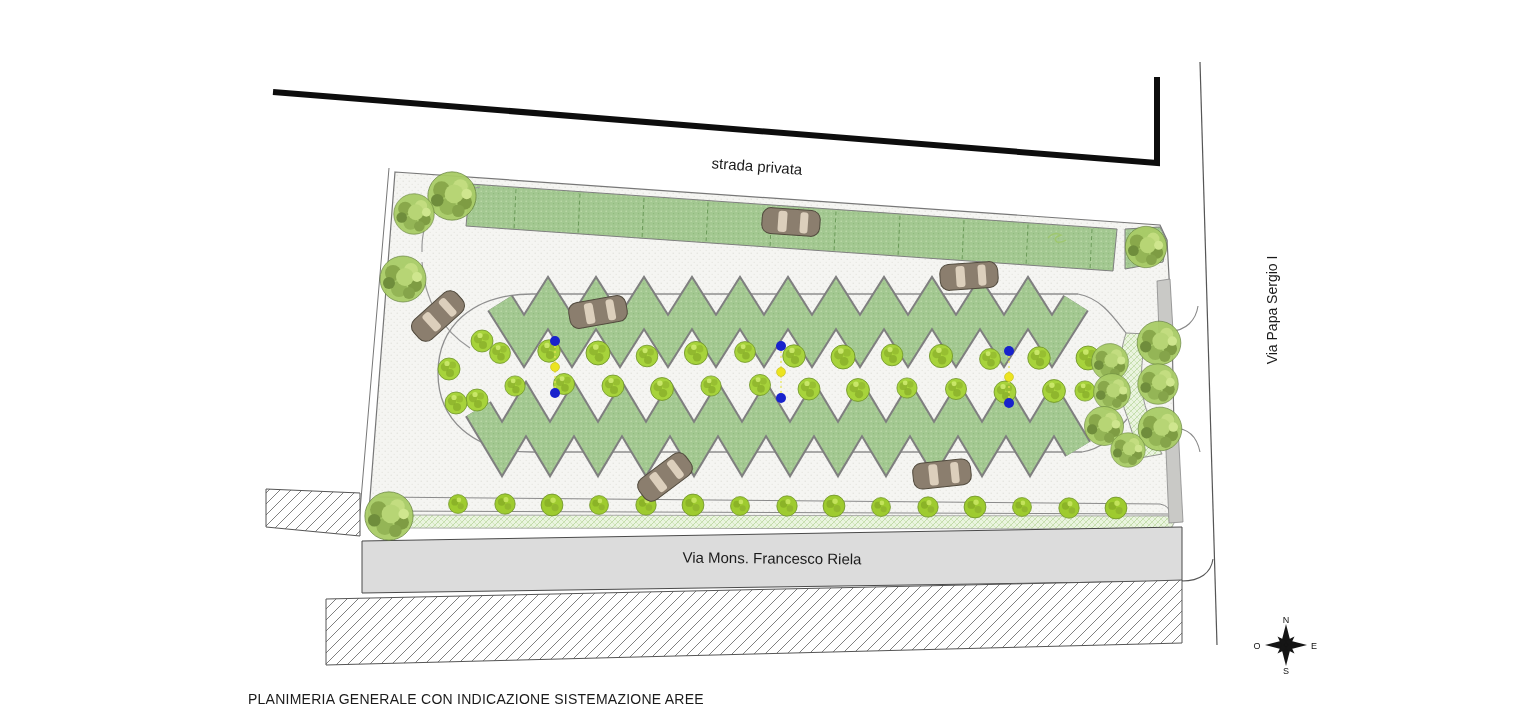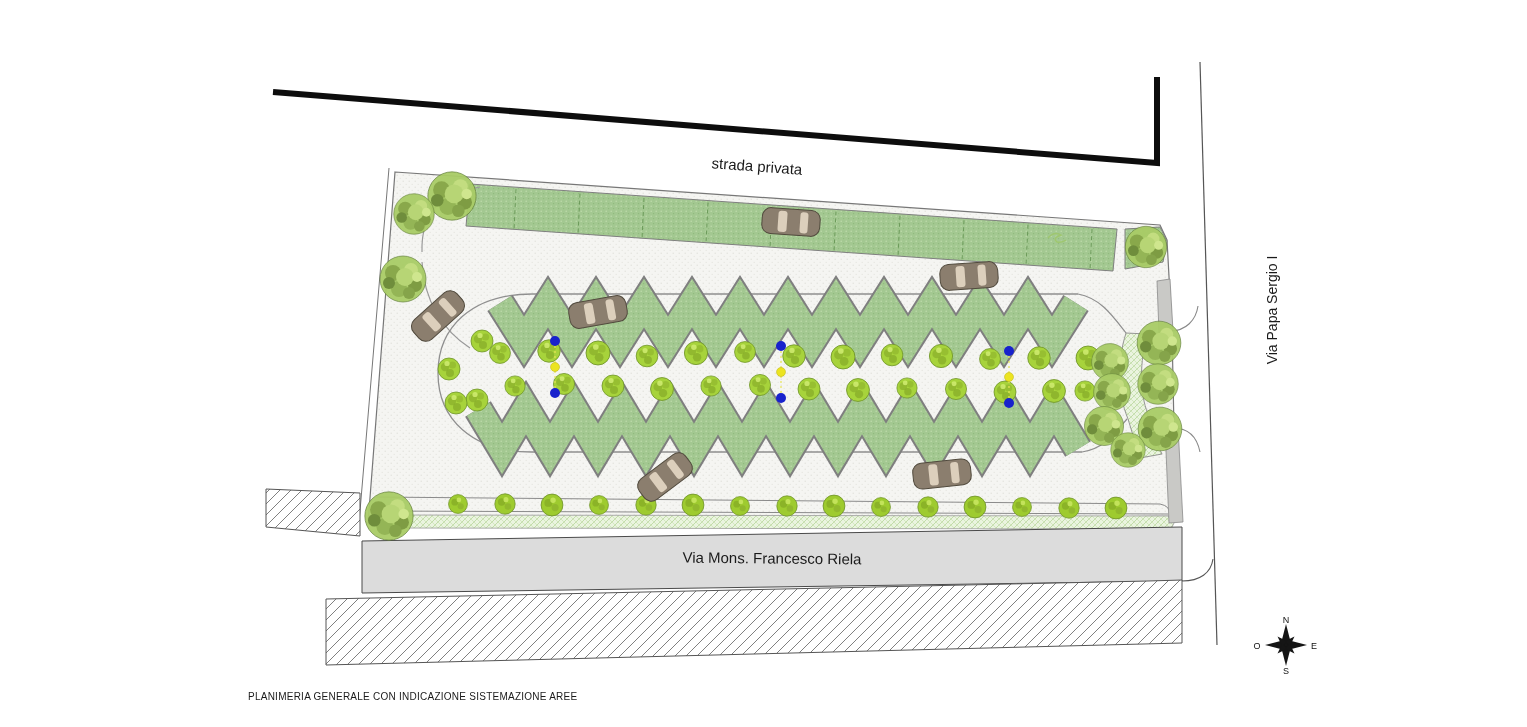--- a/index.html
+++ b/index.html
@@ -3,21 +3,21 @@
 <meta charset="utf-8">
 <style>
   html,body{margin:0;padding:0;background:#fff;}
   .canvas{position:relative;width:1527px;height:727px;background:#ffffff;overflow:hidden;
           font-family:"Liberation Sans", sans-serif;}
   .canvas svg{position:absolute;left:0;top:0;}
   .label{position:absolute;color:#1a1a1a;white-space:nowrap;z-index:5;}
   .lbl-strada{left:757px;top:166px;font-size:15px;transform:translate(-50%,-50%) rotate(4.2deg);}
   .lbl-papa{left:1272px;top:310px;font-size:14px;transform:translate(-50%,-50%) rotate(-90deg);}
   .lbl-mons{left:772px;top:558px;font-size:15px;transform:translate(-50%,-50%) rotate(0.6deg);}
-  .lbl-caption{left:248px;top:691px;font-size:10px;letter-spacing:.25px;}
+  .lbl-caption{left:248px;top:691px;font-size:14px;letter-spacing:.25px;}
   .compass-letter{position:absolute;font-size:9px;color:#111;transform:translate(-50%,-50%);z-index:6;}
   .cl-n{left:1286px;top:620px;} .cl-e{left:1314px;top:646px;}
   .cl-s{left:1286px;top:671px;} .cl-o{left:1257px;top:646px;}
 </style>
 </head>
 <body>
 
 <div class="canvas">
 
 <svg id="scene" width="1527" height="727" viewBox="0 0 1527 727">

